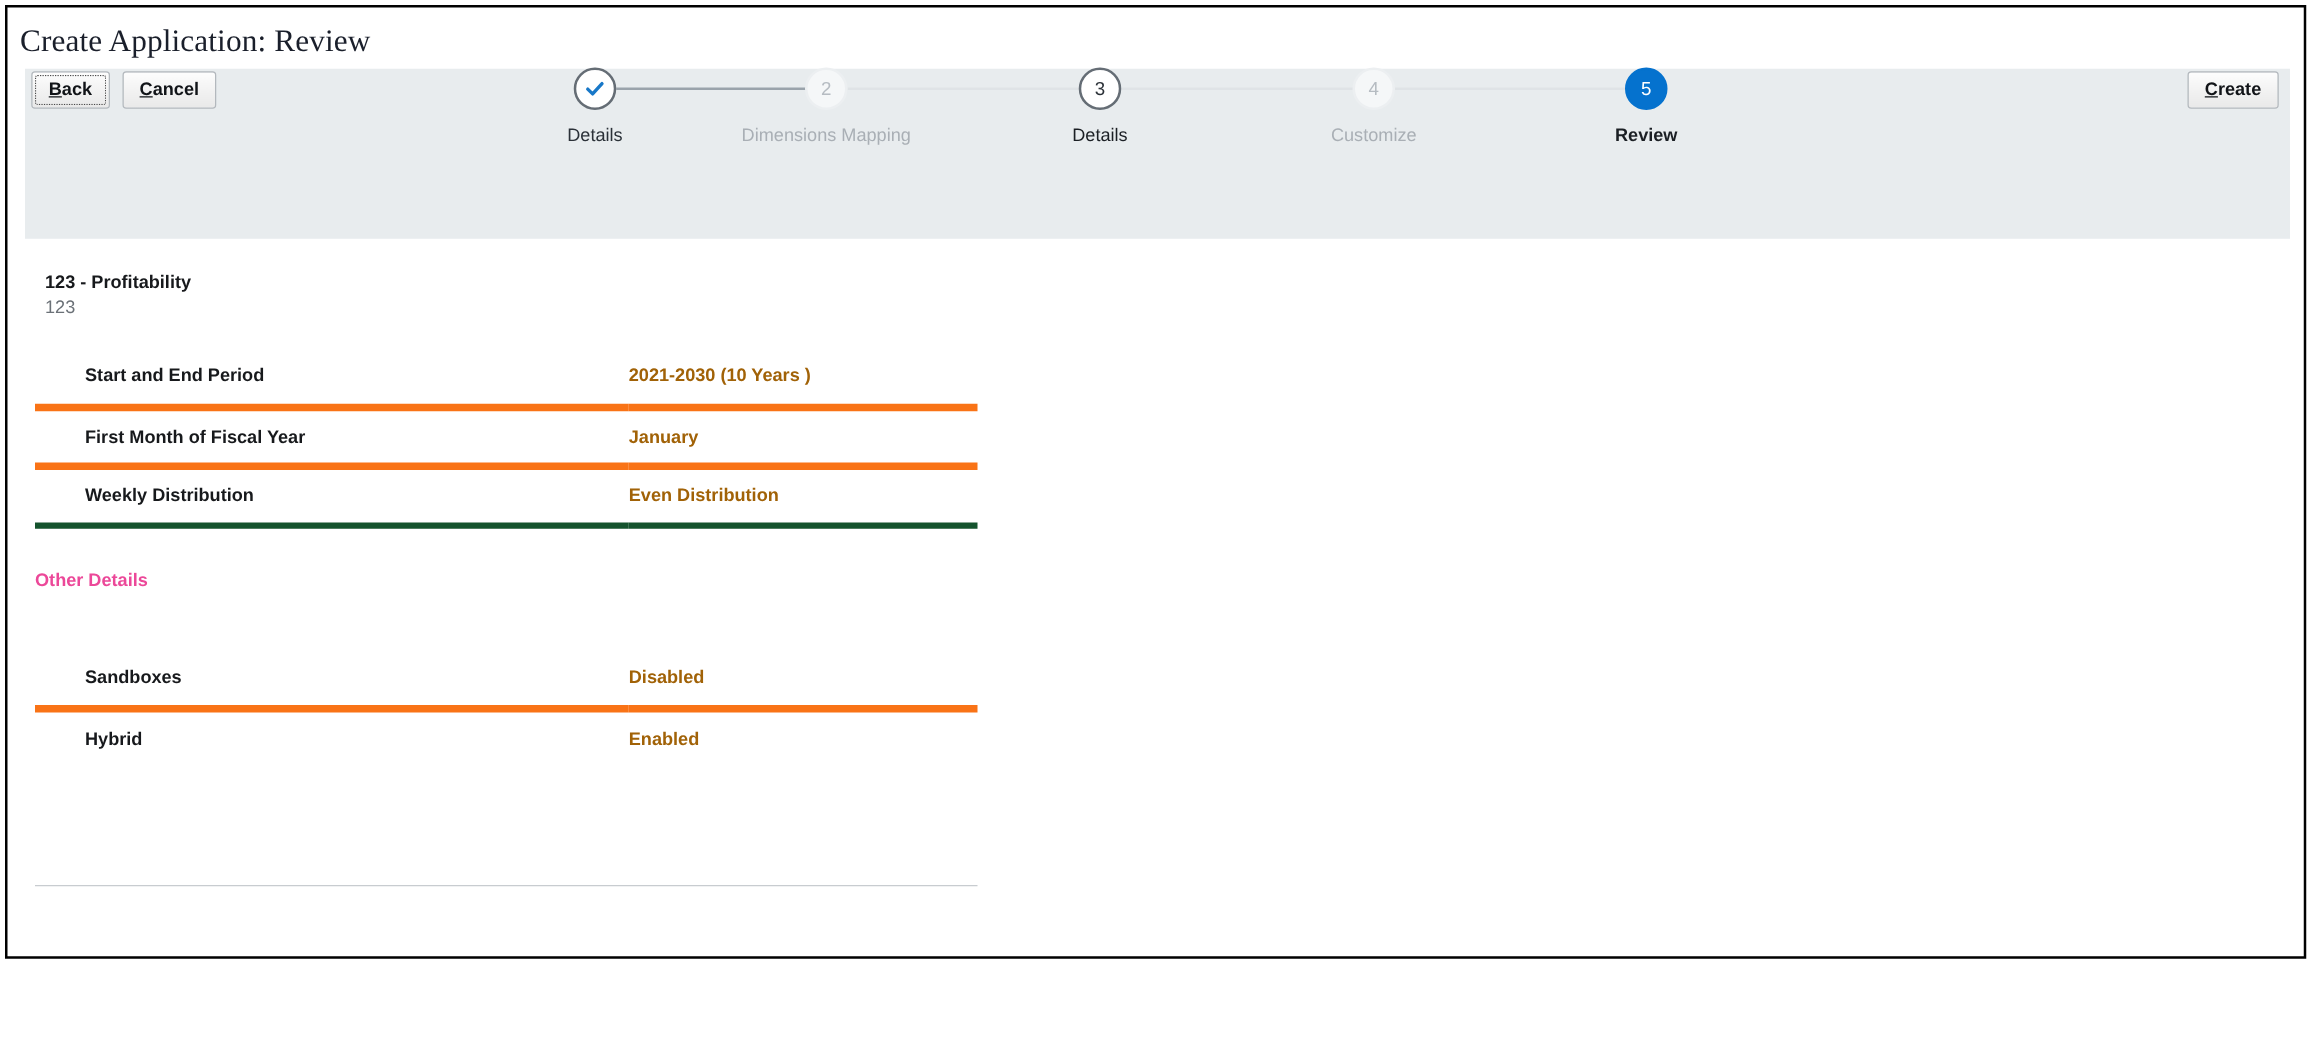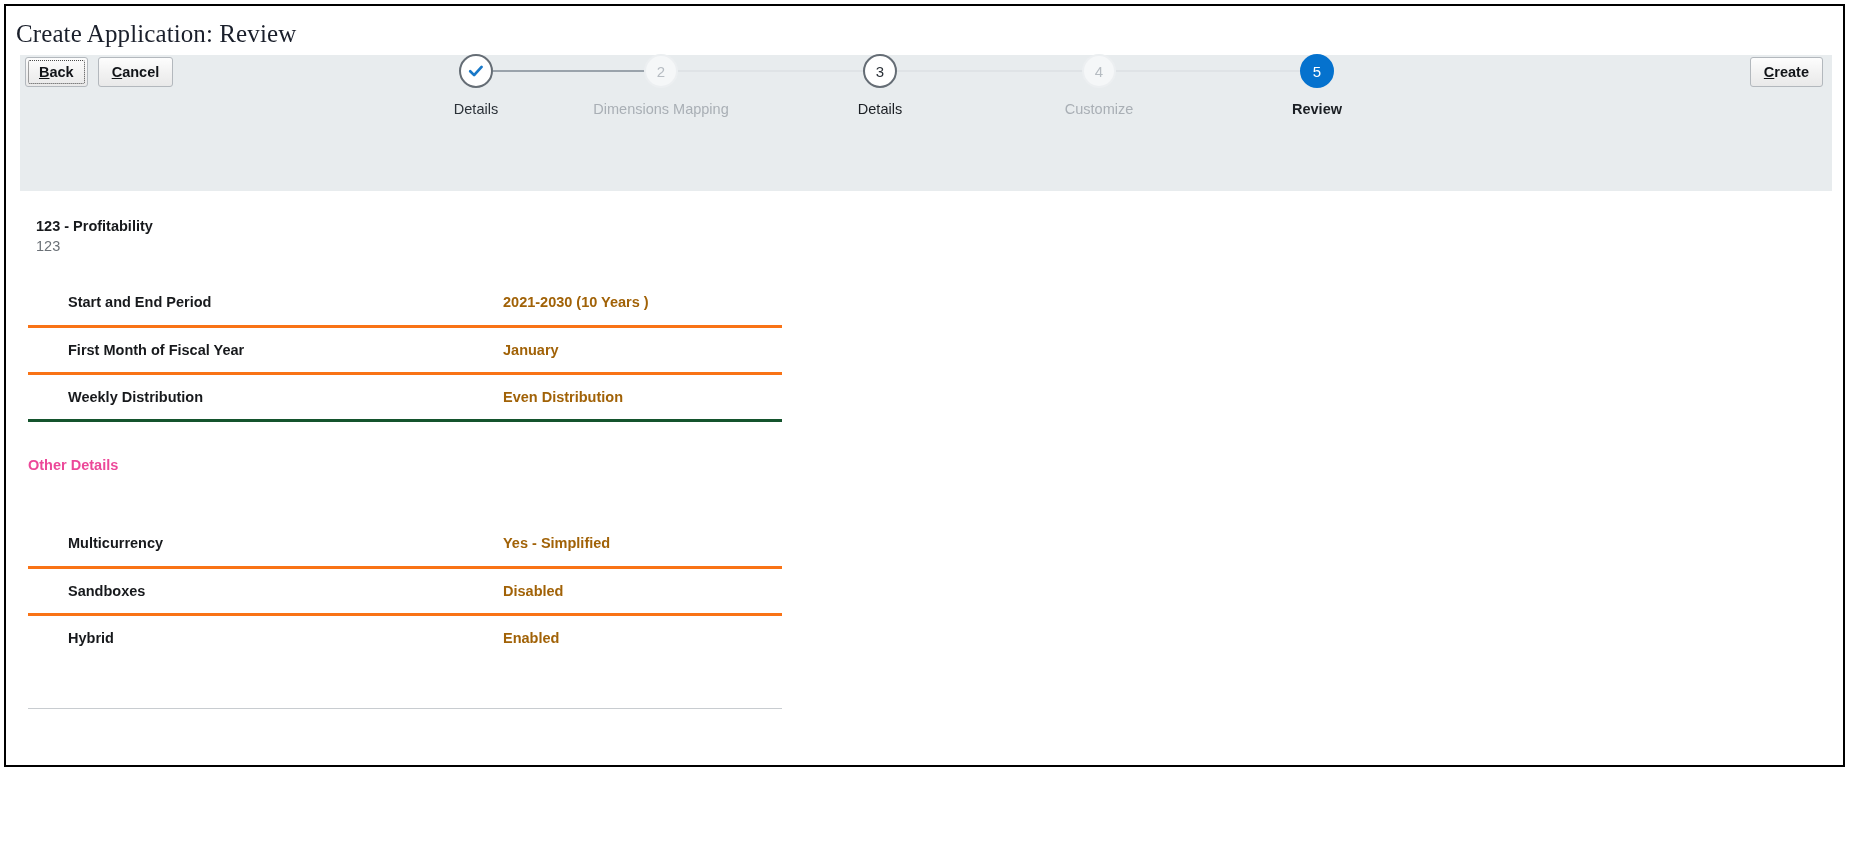--- a/index.html
+++ b/index.html
@@ -209,23 +209,23 @@
     left: 22px;
     width: 754px;
     border-collapse: collapse;
     table-layout: fixed;
   }
   .detail-table tr { height: 47px; }
   .detail-table td {
     vertical-align: middle;
     font-size: 14.5px;
     padding: 0;
-    border-bottom: 3px solid #f97316;
-  }
-  .detail-table tr:last-child td { border-bottom: 3px solid #14532d; }
+    border-bottom: 6px solid #f97316;
+  }
+  .detail-table tr:last-child td { border-bottom: 5px solid #14532d; }
   .detail-table td.lbl {
     width: 475px;
     padding-left: 40px;
     font-weight: bold;
     color: #17191c;
     box-sizing: border-box;
   }
   .detail-table td.val {
     color: #a16207;
     font-weight: bold;
@@ -337,24 +337,20 @@
           <td class="val">Even Distribution</td>
         </tr>
       </tbody>
     </table>
 
     <div id="section-other-details">Other Details</div>
 
     <table class="detail-table" id="table-other">
       <tbody>
         <tr>
-          <td class="lbl">Multicurrency</td>
-          <td class="val">Yes - Simplified</td>
-        </tr>
-        <tr>
           <td class="lbl">Sandboxes</td>
           <td class="val">Disabled</td>
         </tr>
         <tr>
           <td class="lbl">Hybrid</td>
           <td class="val">Enabled</td>
         </tr>
       </tbody>
     </table>
 

